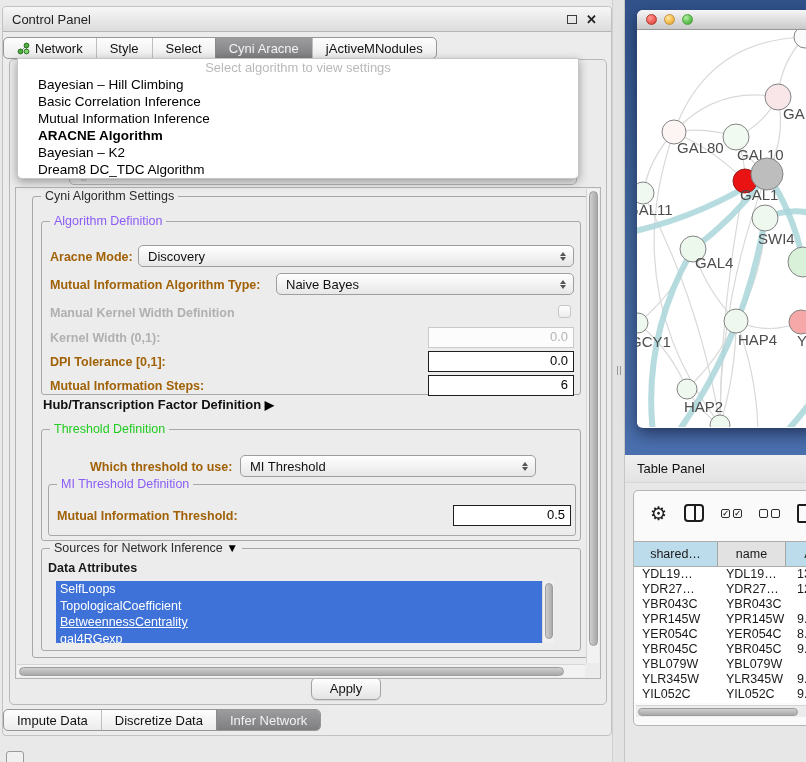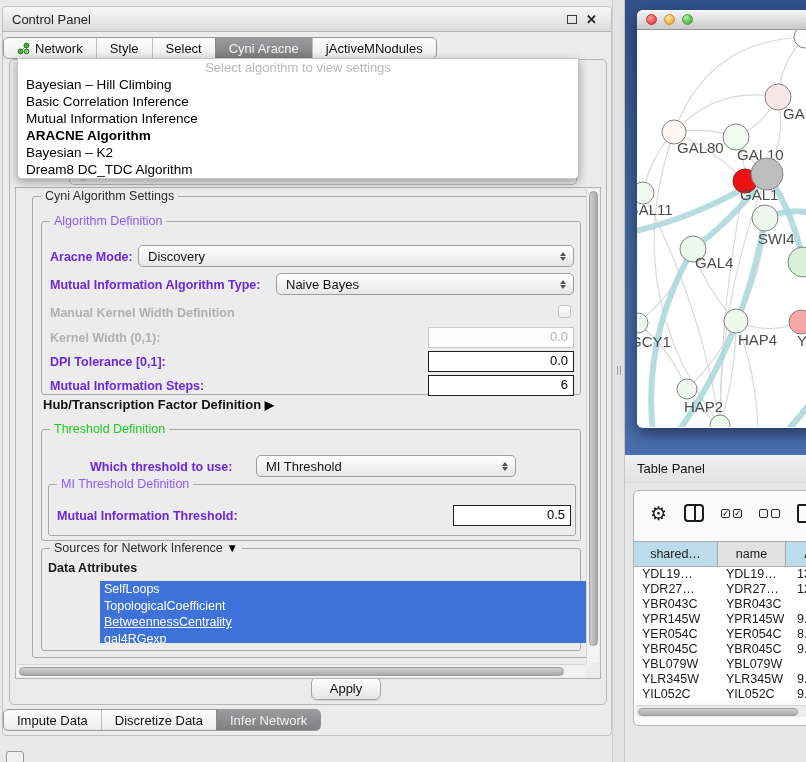--- a/index.html
+++ b/index.html
@@ -30,21 +30,21 @@
   .bottom-tabs { top:702px; }
 
   .cp-body { position:absolute; left:6px; top:52px; width:598px; height:646px;
              background:#ebebeb; border:1px solid #b9b9b9; border-radius:5px; }
 
   
   .dd-pop { position:absolute; left:14px; top:51px; width:562px; height:121px; z-index:50;
             background:#ffffff; border:1px solid #c6c6c6; border-radius:0 0 5px 5px;
             box-shadow:0 3px 10px rgba(0,0,0,.35); overflow:hidden; }
   .dd-prompt { height:17px; line-height:17px; text-align:center; color:#b9b9b9; font-size:13px; }
-  .dd-item { height:17px; line-height:17px; padding-left:8px; font-size:13.5px; color:#000; }
+  .dd-item { height:17px; line-height:17px; padding-left:20px; font-size:13.5px; color:#000; }
   .dd-item.selected { font-weight:bold; }
 
   
   .bg-combo { position:absolute; left:66px; top:154px; width:508px; height:24px; z-index:10;
               border:1px solid #b7b7b7; border-radius:5px; background:#ececec;
               color:#bcbcbc; line-height:24px; padding-left:10px; overflow:hidden; }
 
   
   .scrollpane { position:absolute; left:12px; top:180px; width:586px; height:492px; z-index:5;
                 border:1px solid #b3b3b3; background:#ececec; }
@@ -60,21 +60,21 @@
             font-size:12.5px; color:#2b2b2b; white-space:nowrap; }
   .legend.blue { color:#8b5cf6; }
   .legend.green { color:#21cc21; }
 
   .settings-box { left:16px; top:8px; width:556px; height:462px; }
   .algo-box { left:8px; top:24px; width:540px; height:174px; }
   .thr-box { left:8px; top:232px; width:540px; height:112px; }
   .mi-box { left:6px; top:54px; width:528px; height:52px; }
   .src-box { left:8px; top:351px; width:540px; height:103px; }
 
-  .flabel { position:absolute; font-size:12.5px; font-weight:bold; color:#6d28d9; white-space:nowrap; }
+  .flabel { position:absolute; font-size:12.5px; font-weight:bold; color:#a16207; white-space:nowrap; }
   .flabel.disabled { color:#b0b0b0; }
 
   .combo { position:absolute; height:22px; border:1px solid #9e9e9e; border-radius:5px;
            background:linear-gradient(#ffffff,#e7e7e7); display:flex; align-items:center; }
   .combo-text { flex:1; padding-left:9px; font-size:13px; color:#111; }
   .combo-arrows { width:16px; display:flex; flex-direction:column; align-items:center; gap:1px; padding-right:4px; }
   .arr-up { width:0; height:0; border-left:3.5px solid transparent; border-right:3.5px solid transparent; border-bottom:4.5px solid #555; }
   .arr-dn { width:0; height:0; border-left:3.5px solid transparent; border-right:3.5px solid transparent; border-top:4.5px solid #555; }
 
   .tfield { position:absolute; height:21px; background:#fff; border:1.5px solid #1f1f1f;
@@ -82,21 +82,21 @@
   .tfield.disabled { border:1px solid #c9c9c9; color:#b5b5b5; background:#fcfcfc; }
 
   .checkbox { position:absolute; width:13px; height:13px; border:1px solid #c6c6c6; border-radius:3px;
               background:linear-gradient(#fdfdfd,#ededed); }
 
   .hub-row { position:absolute; left:10px; top:200px; font-size:13px; font-weight:bold; color:#111; }
   .tri { font-size:12px; color:#000; }
 
   .attr-title { position:absolute; left:6px; top:12px; font-size:12.5px; font-weight:bold; }
   .attr-list { position:absolute; left:14px; top:32px; width:498px; height:62px; background:#fff;
-               overflow:hidden;margin-left:44px; }
+               overflow:hidden; }
   .attr-item { height:16.5px; line-height:16.5px; padding-left:4px; font-size:12.5px;
                background:#3e72d8; color:#fff; white-space:nowrap; }
   .attr-vsb { position:absolute; right:0; top:0; bottom:0; width:12px; background:#f0f0f0; border-left:1px solid #d9d9d9; }
   .attr-thumb { position:absolute; left:1.5px; top:2px; width:8px; height:56px; border-radius:4px;
                 background:linear-gradient(90deg,#cfcfcf,#ababab); border:1px solid #9d9d9d; }
 
   .apply-btn { position:absolute; left:268px; top:670px; width:70px; height:23px;
                border:1px solid #a3a3a3; border-radius:6px; background:linear-gradient(#ffffff,#e4e4e4);
                font-size:13px; text-align:center; line-height:21px; color:#111;
                box-shadow:0 1px 1px rgba(0,0,0,.1);margin-left:40px; }
@@ -250,21 +250,21 @@
 
       <div class="hub-row">
         <span>Hub/Transcription Factor Definition</span>
         <span class="tri">▶</span>
       </div>
 
       <div class="groupbox thr-box">
         <span class="legend green">Threshold Definition</span>
 
         <span class="flabel" style="left:48px; top:30px;">Which threshold to use:</span>
-        <div class="combo" style="left:214px; top:25px; width:260px;">
+        <div class="combo" style="left:198px; top:25px; width:296px;">
           <span class="combo-text">MI Threshold</span>
           <span class="combo-arrows">
               <span class="arr-up"></span>
               <span class="arr-dn"></span>
             </span>
         </div>
 
         <div class="groupbox mi-box">
           <span class="legend blue">MI Threshold Definition</span>
           <span class="flabel" style="left:8px; top:24px;">Mutual Information Threshold:</span>

